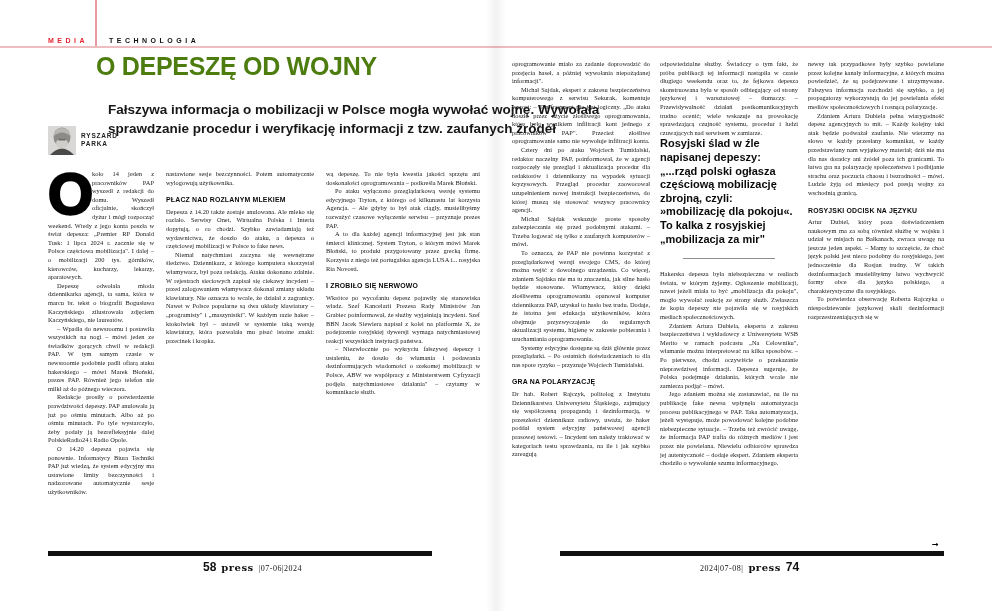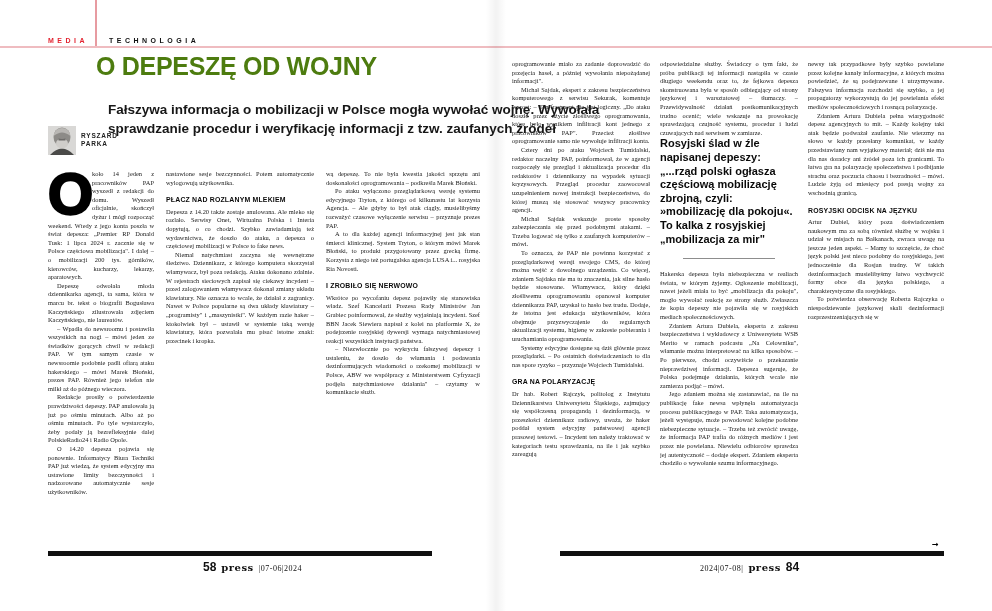--- a/index.html
+++ b/index.html
@@ -183,16 +183,16 @@
 
 <div class="folio left">
   <span class="pagenum">58</span>
   <span class="brand">press</span>
   <span class="issue">|07-06|2024</span>
 </div>
 
 <div class="folio right">
   <span class="issue">2024|07-08|</span>
   <span class="brand">press</span>
-  <span class="pagenum">84</span>
+  <span class="pagenum">74</span>
 </div>
 
 <div class="continuation">→</div>
 
 </body></html>

